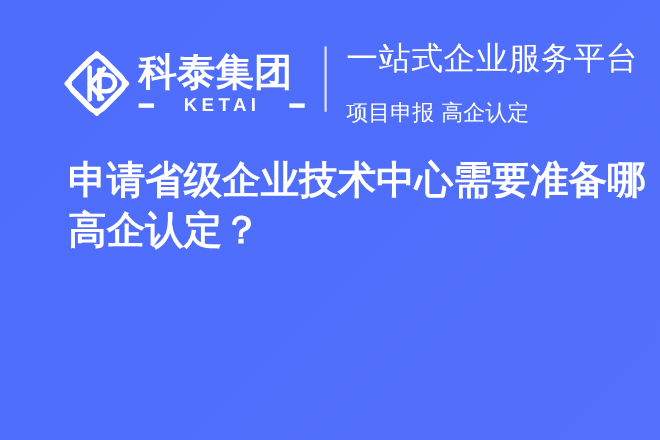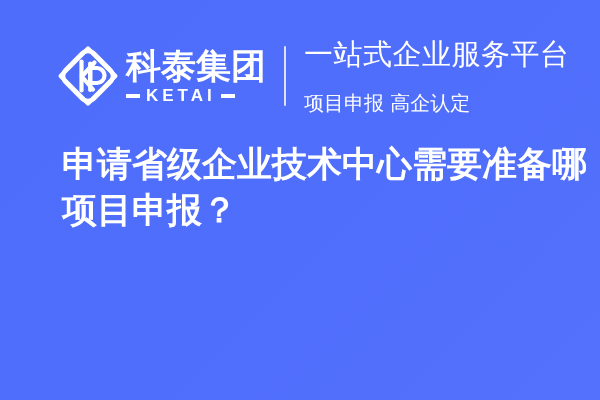--- a/index.html
+++ b/index.html
@@ -22,21 +22,20 @@
     overflow: hidden;
   }
 
   
   #brand-bar {
     position: absolute;
     left: 57px;
     top: 42px;
     height: 68px;
     display: flex;
-    align-items: center;
   }
 
   #logo-lockup {
     display: flex;
     align-items: center;
     height: 68px;
   }
 
   #logo-mark {
     width: 62px;
@@ -61,20 +60,21 @@
     letter-spacing: 0px;
     white-space: nowrap;
     font-family: "DejaVu Sans", "Liberation Sans", sans-serif;
   }
 
   #logo-latin-row {
     display: flex;
     align-items: center;
     margin-top: 3px;
     height: 17px;
+    gap: 21px;
   }
   .latin-dash {
     width: 14px;
     height: 4px;
     background: #ffffff;
     flex: 0 0 14px;
   }
   #logo-latin {
     font-size: 17px;
     line-height: 17px;
@@ -179,16 +179,16 @@
 
     <div id="slogan-block">
       <div id="slogan-main">一站式企业服务平台</div>
       <div id="slogan-sub">项目申报 高企认定</div>
     </div>
 
   </div>
 
   <div id="headline">
     <span class="hl-line">申请省级企业技术中心需要准备哪</span>
-    <span class="hl-line">项目申报？</span>
+    <span class="hl-line">高企认定？</span>
   </div>
 
 </div>
 
 </body></html>

